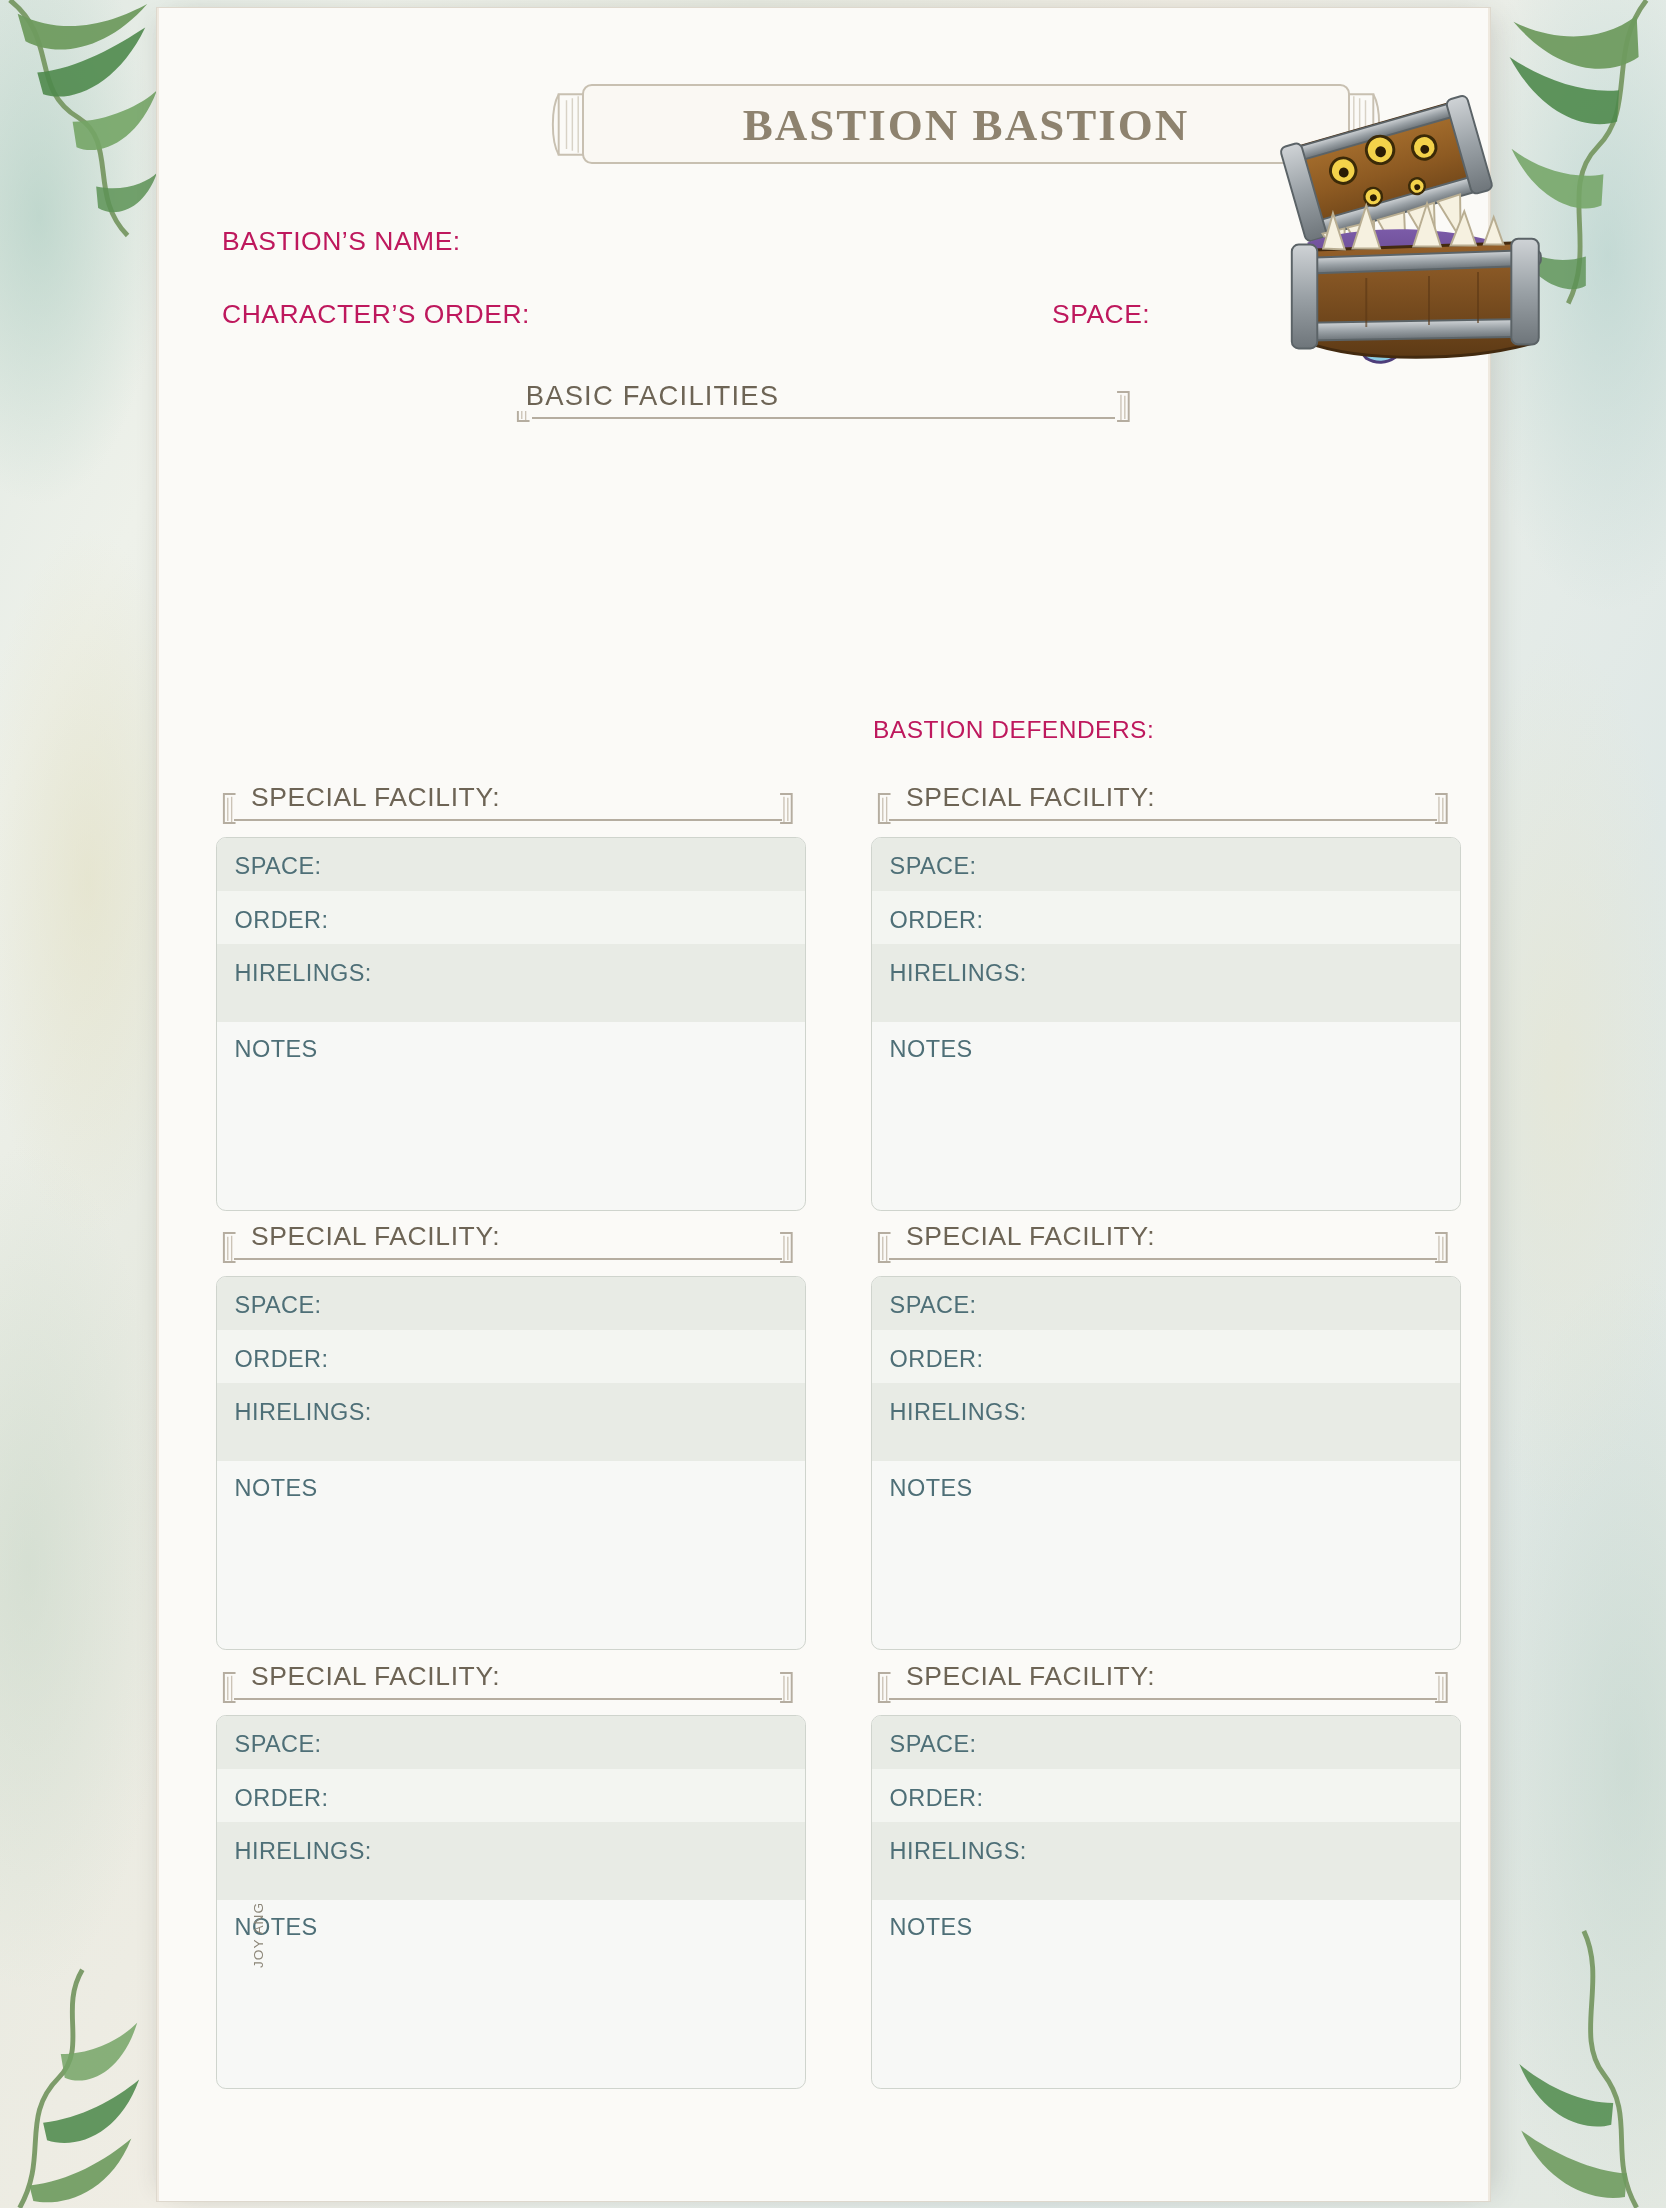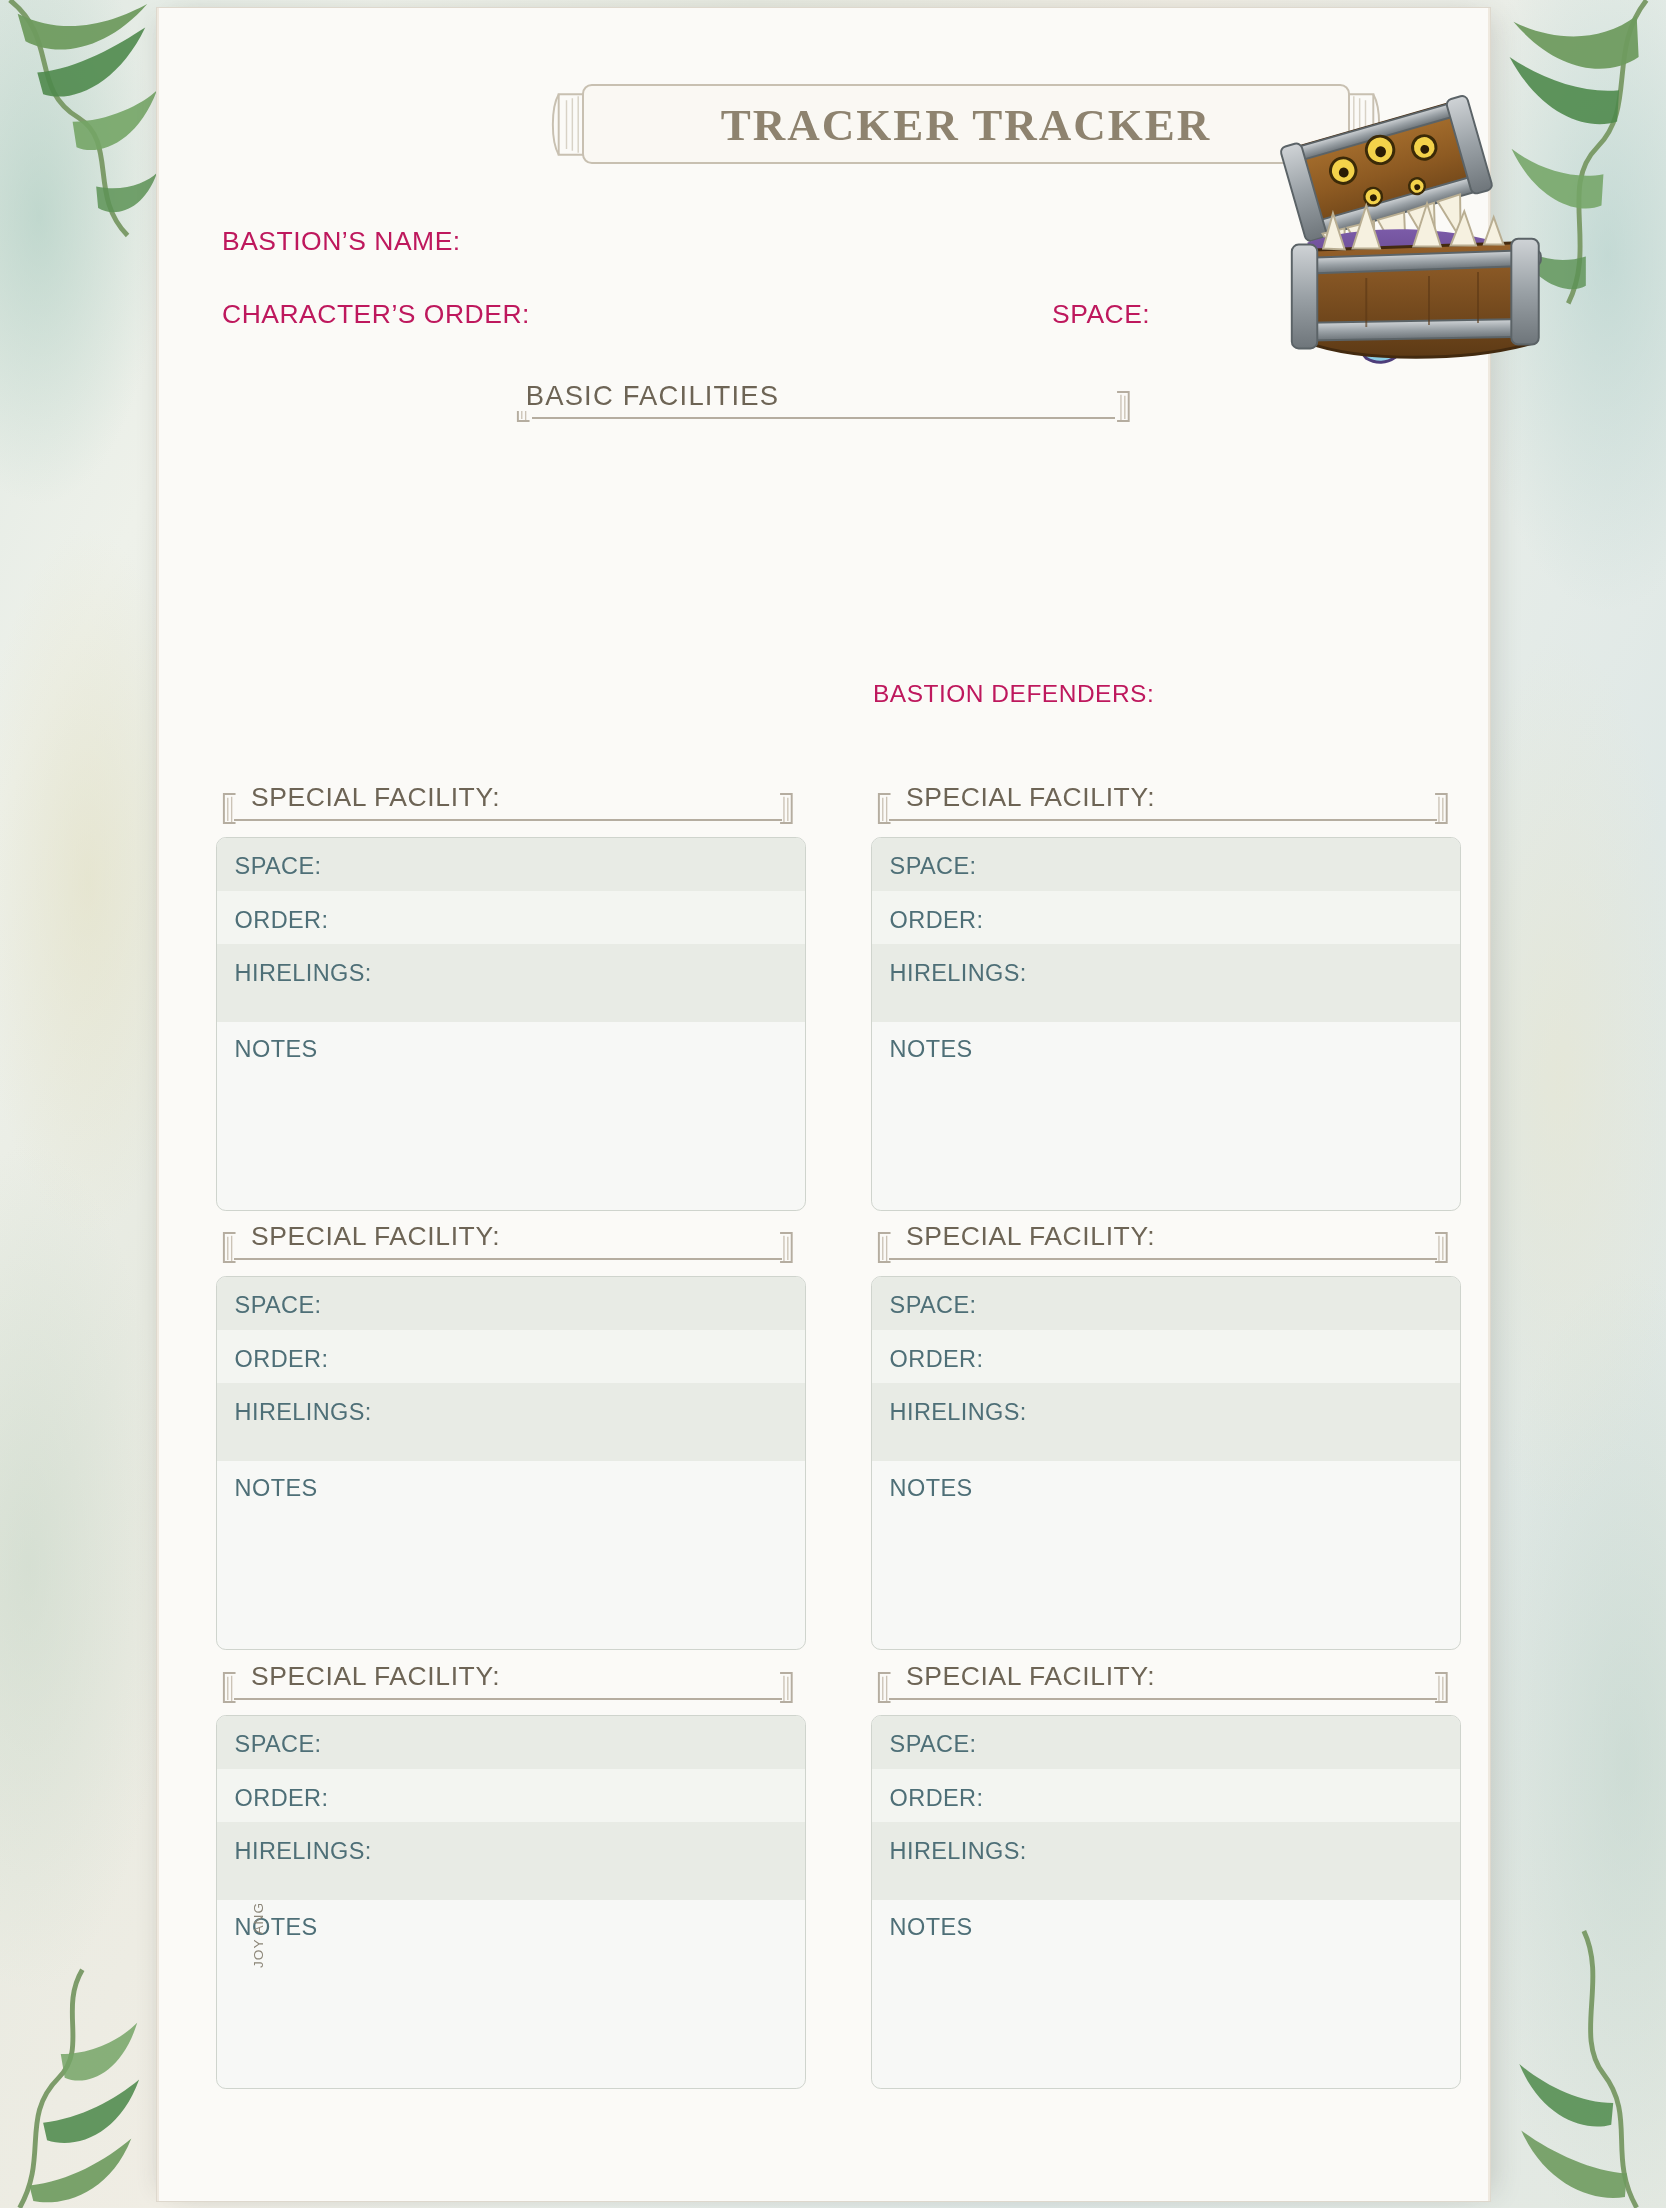--- a/index.html
+++ b/index.html
@@ -271,21 +271,21 @@
       </svg>
     </div>
     <div class="cap right">
       <svg width="39" height="69" viewBox="0 0 40 70">
         <path d="M2 4 L28 4 L28 66 L2 66" stroke="#c8c0b1" stroke-width="2" fill="none"></path>
         <path d="M28 4 C 36 18, 36 52, 28 66" stroke="#c8c0b1" stroke-width="2" fill="none"></path>
         <path d="M20 10 L20 60 M14 8 L14 62 M8 6 L8 64" stroke="#d8d2c6" stroke-width="1.5"></path>
       </svg>
     </div>
     <div class="frame"></div>
-    <div class="title-text">TRACKER TRACKER</div>
+    <div class="title-text">BASTION BASTION</div>
   </div>
 
   <div class="field-label" style="left:65px; top:218px;">BASTION’S NAME:</div>
   <div class="rule" style="left:380px; top:251px; width:894px;"></div>
 
   <div class="field-label" style="left:65px; top:291px;">CHARACTER’S ORDER:</div>
   <div class="rule" style="left:438px; top:324px; width:588px;"></div>
 
   <div class="field-label" style="left:895px; top:291px;">SPACE:</div>
   <div class="rule" style="left:1022px; top:324px; width:127px;"></div>
@@ -313,21 +313,21 @@
   <div class="rule" style="left:65px;  top:627px; width:568px;"></div>
   <div class="rule" style="left:65px;  top:677px; width:568px;"></div>
   <div class="rule" style="left:65px;  top:727px; width:568px;"></div>
 
   <div class="rule" style="left:716px; top:477px; width:559px;"></div>
   <div class="rule" style="left:716px; top:527px; width:559px;"></div>
   <div class="rule" style="left:716px; top:577px; width:559px;"></div>
   <div class="rule" style="left:716px; top:627px; width:559px;"></div>
   <div class="rule" style="left:716px; top:677px; width:559px;"></div>
 
-  <div class="field-label" style="left:716px; top:672px; font-size:24.5px;">BASTION DEFENDERS:</div>
+  <div class="field-label" style="left:716px; top:708px; font-size:24.5px;">BASTION DEFENDERS:</div>
   <div class="rule" style="left:1037px; top:733px; width:237px;"></div>
 
   <div class="sf-header" style="left:59px; top:774px; width:584px;">
     <div class="line"></div>
     <div class="bracket" style="left:0; bottom:0;">
       <svg width="21.6" height="33" viewBox="0 0 22 34">
           <path d="M20 2 L8 2 L8 32 L20 32" stroke="#b5ada0" stroke-width="2" fill="none"></path>
           <path d="M12 6 L12 30 M16 5 L16 31" stroke="#cbc3b6" stroke-width="1.4"></path>
         </svg>
     </div>

